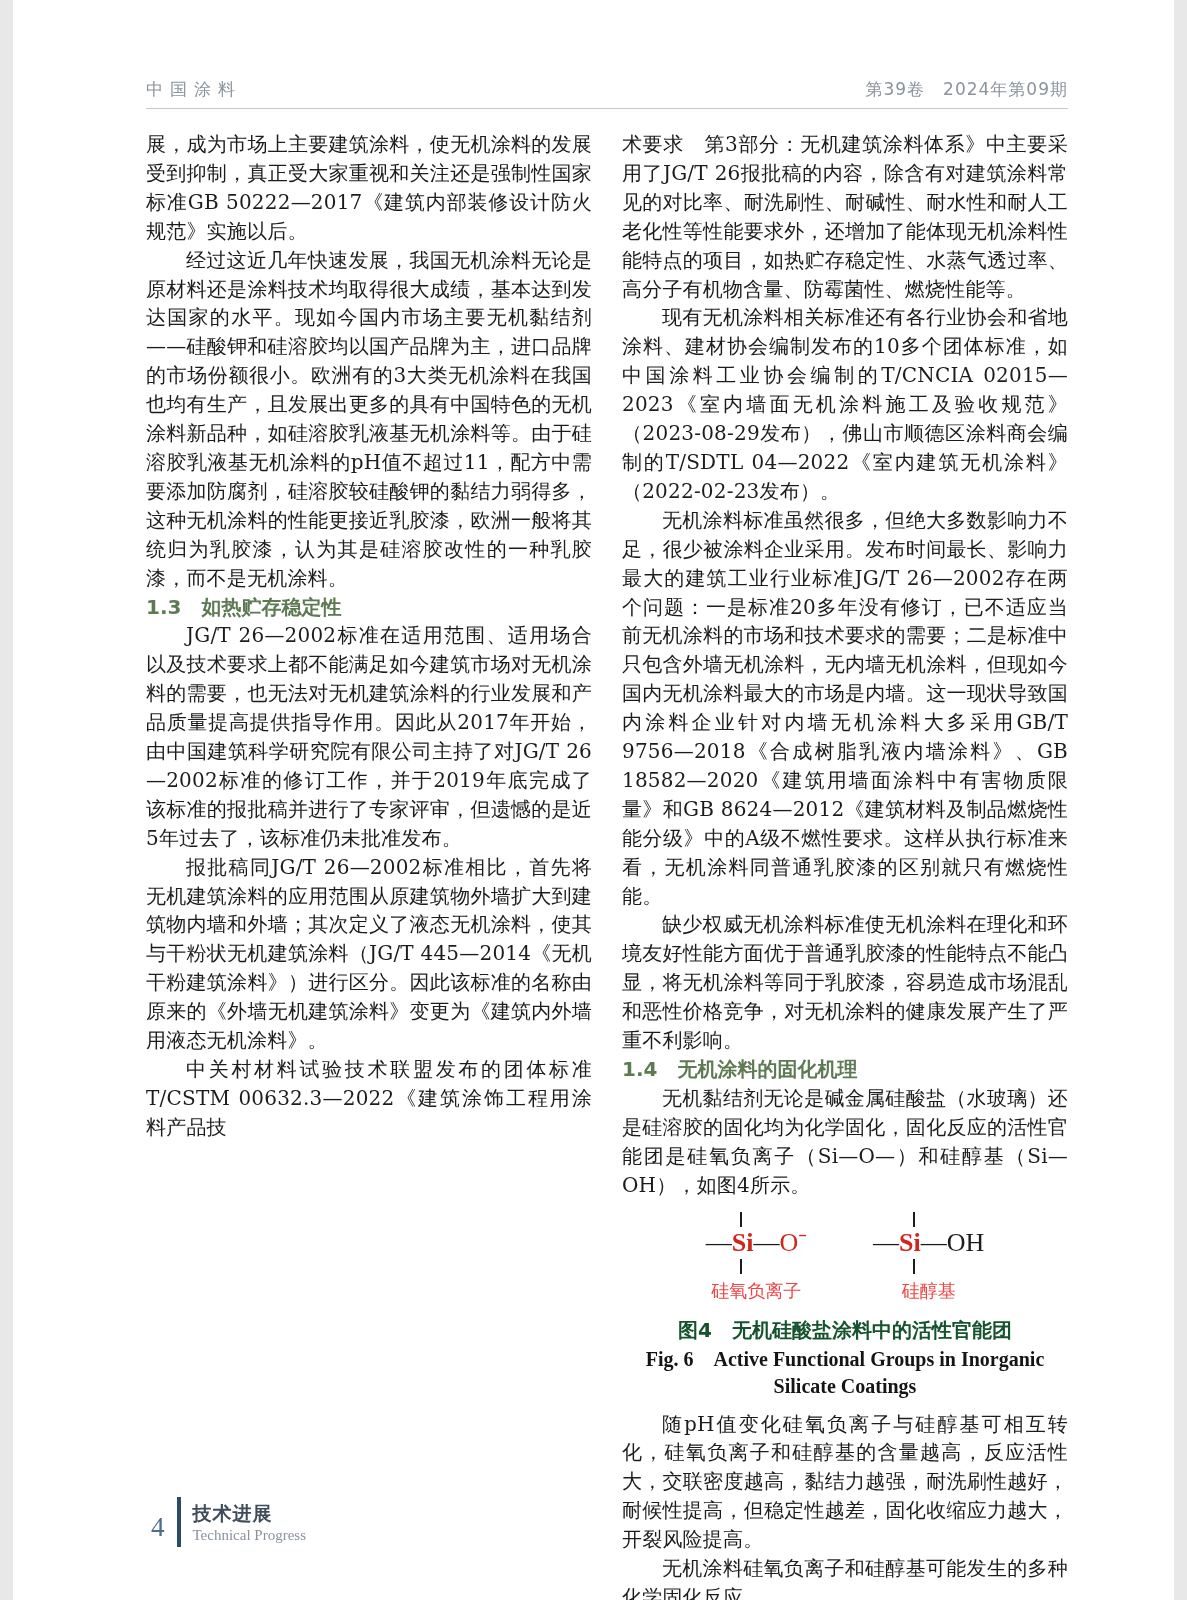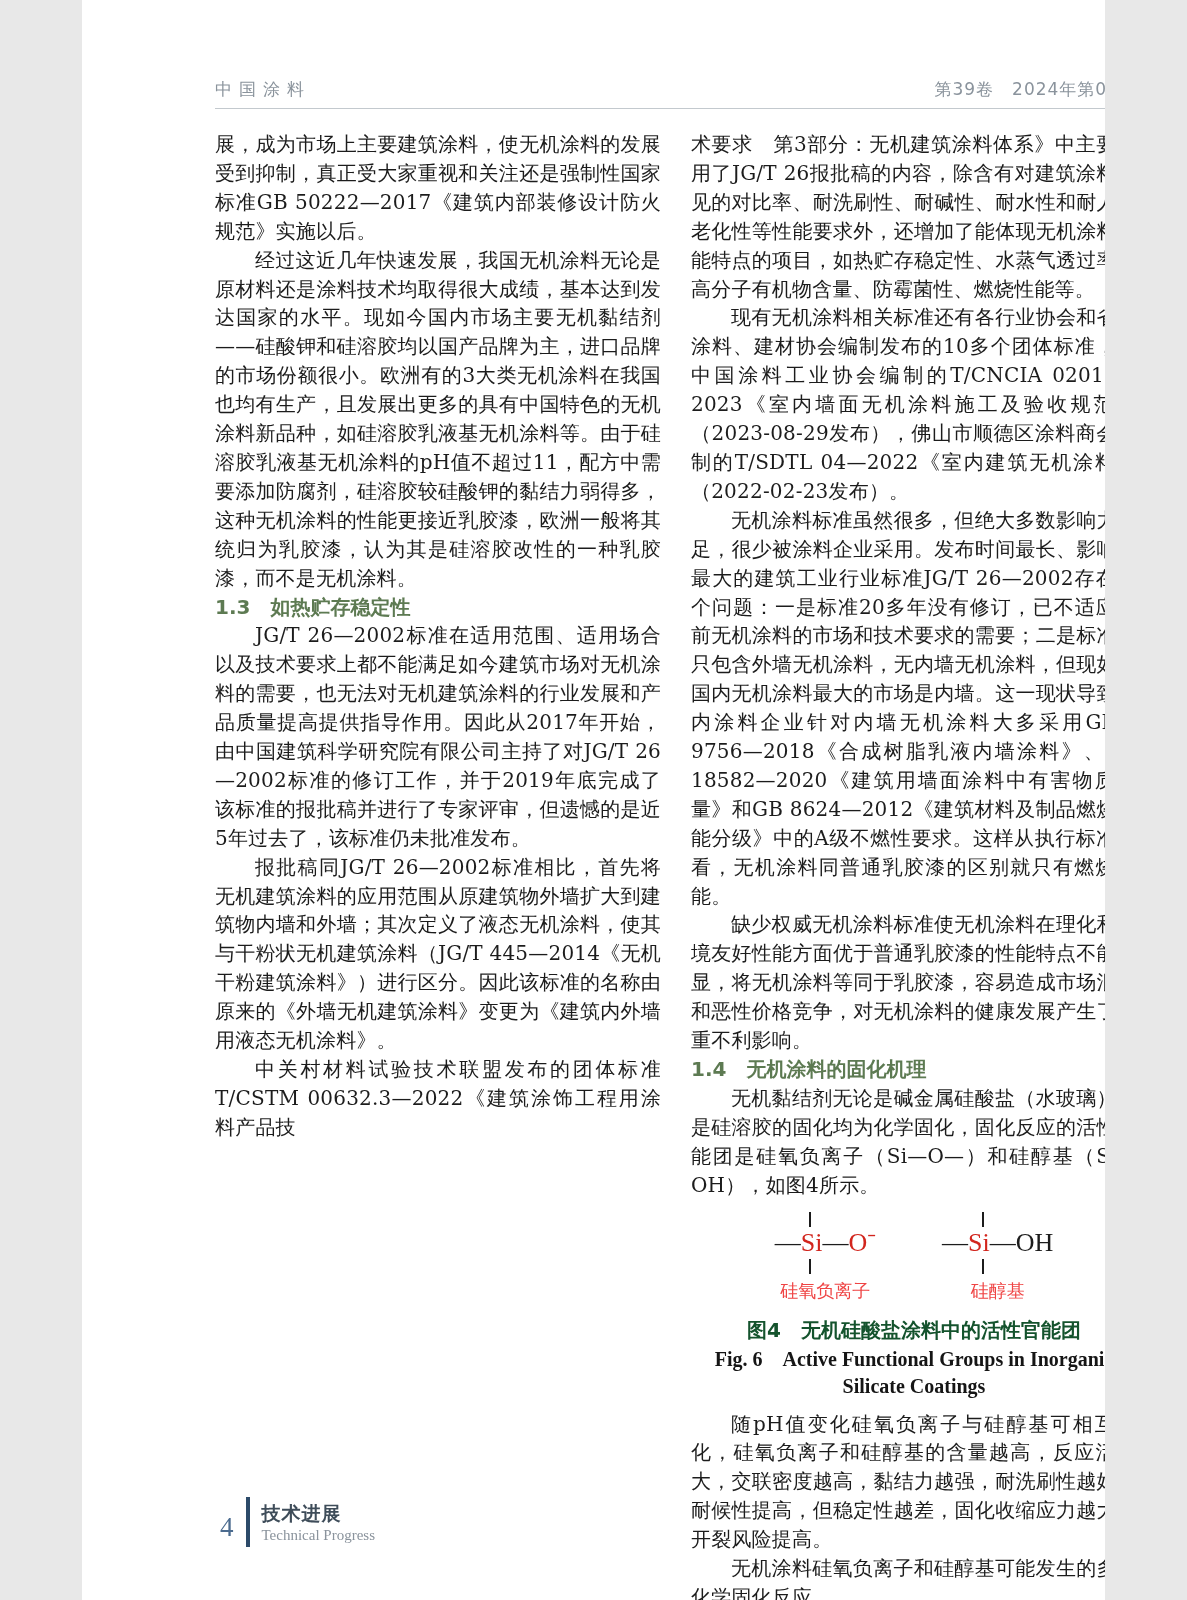--- a/index.html
+++ b/index.html
@@ -1,18 +1,18 @@
 <!DOCTYPE html>
 <html lang="zh" style="--accent-green: #5d7a52; --si-red: #d2251d; --header-gray: #8a939c; --footer-navy: #2c4a69; --footer-page-blue: #4b6b8f; --body-ink: #1c1c1c;"><head>
 <meta charset="utf-8">
 <style>
   html,body { margin:0; padding:0; background:#e8e8e8; }
   .page {
     position:relative;
-    width:1023px; height:1600px;
+    width:1161px; height:1600px;
     margin:0 auto;
     background:#ffffff;
     font-family:"DejaVu Serif", serif;
     overflow:hidden;
   }
   
   .header {
     position:absolute; left:133px; top:78px; width:922px;
     display:flex; justify-content:space-between; align-items:flex-end;
     padding-bottom:7px;
@@ -56,21 +56,21 @@
   .bond-v {
     width:2px; height:15px; background:#1c1c1c;
     margin:0 auto; transform:translateX(-15px);
   }
   .formula {
     font-size:26px; line-height:32px;
     font-family:"Liberation Serif", serif;
     color:#1c1c1c;
     white-space:nowrap;
   }
-  .si { color:var(--si-red); font-weight:normal; }
+  .si { color:var(--si-red); font-weight:bold; }
   .grp-red { color:var(--si-red); }
   .chem-label { font-size:18px; line-height:22px; margin-top:6px; color:#ef4444; }
 
   .cap-zh {
     margin:14px 0 0 0;
     text-align:center;
     font-family:"DejaVu Sans","Liberation Sans",sans-serif;
     font-weight:bold;
     font-size:20px; line-height:28px;
     color:#14532d;

